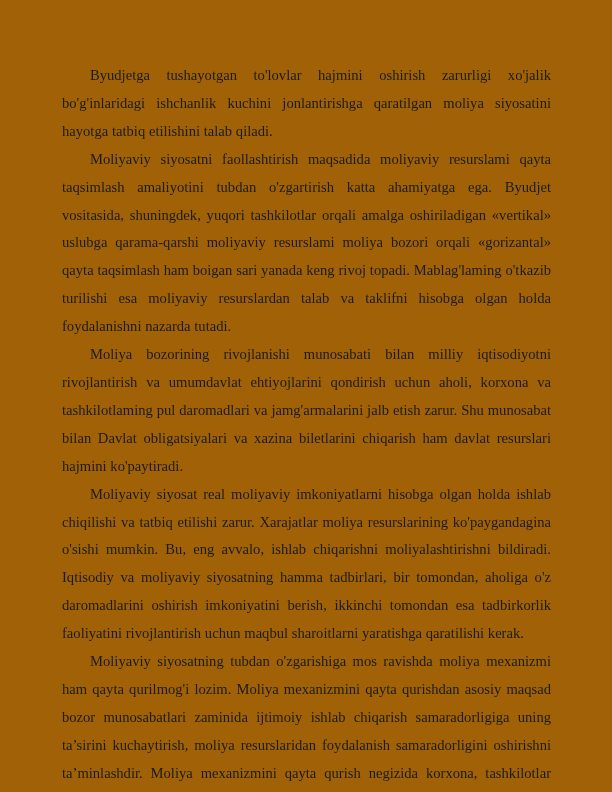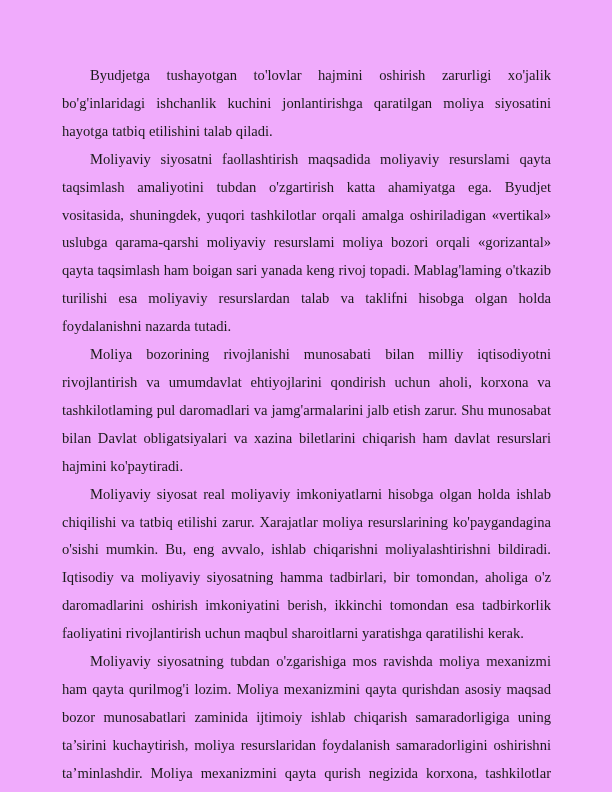--- a/index.html
+++ b/index.html
@@ -4,21 +4,21 @@
 <style>
   html, body {
     margin: 0;
     padding: 0;
     background: #ffffff;
   }
   .page {
     position: relative;
     width: 612px;
     height: 792px;
-    background: #f0abfc;
+    background: #a16207;
     overflow: hidden;
     box-sizing: border-box;
   }
   .text-body {
     position: absolute;
     left: 62px;
     top: 62px;
     width: 489px;
     font-family: "Liberation Serif", "DejaVu Serif", serif;
     font-size: 14.6px;

